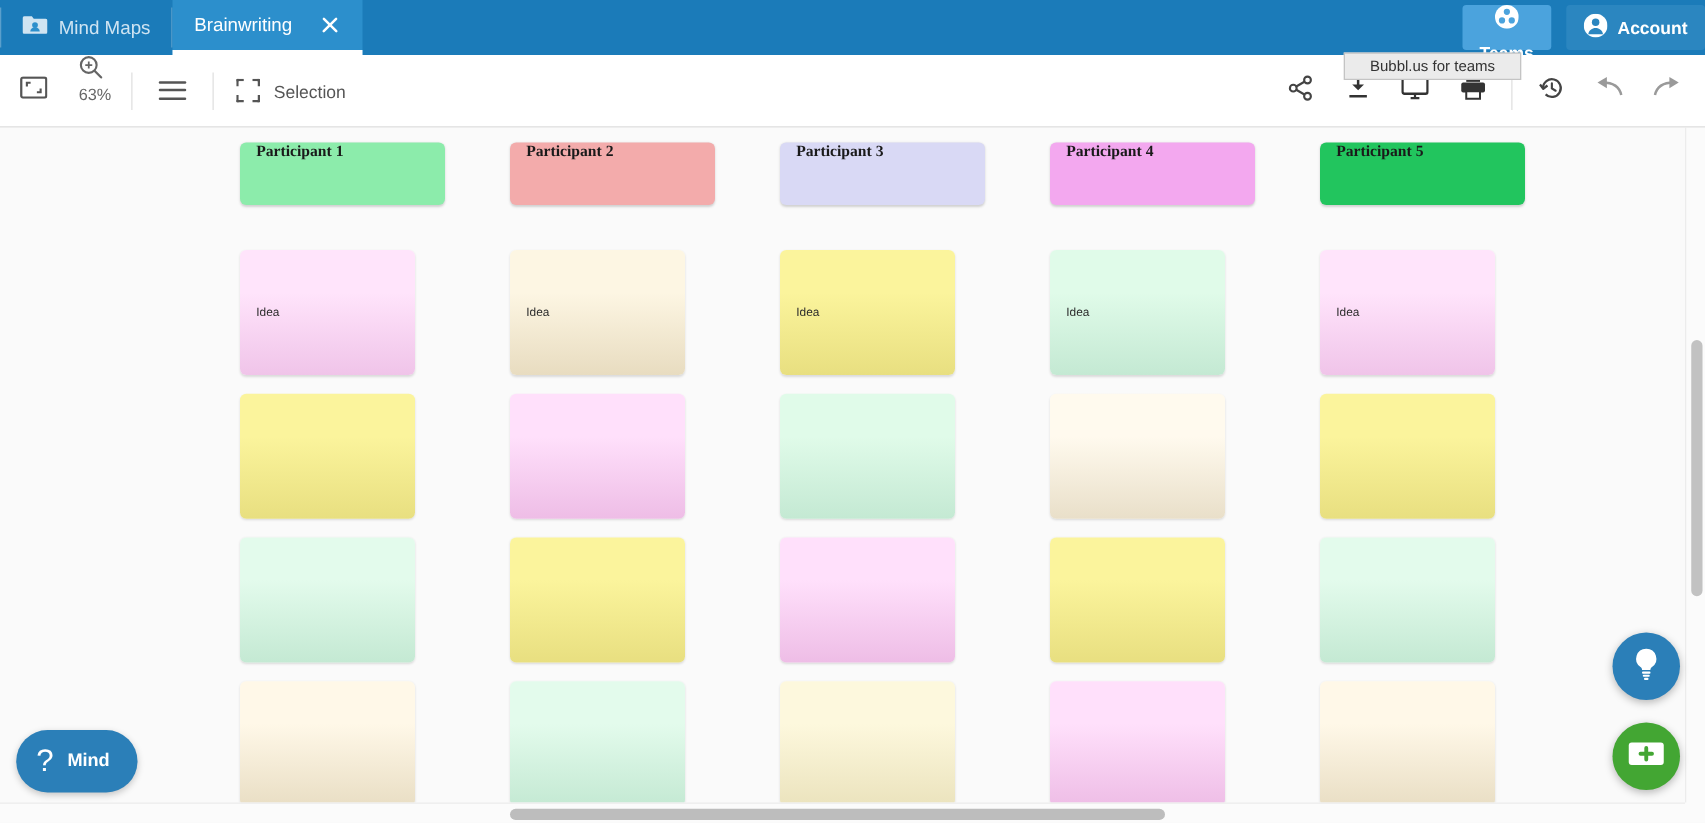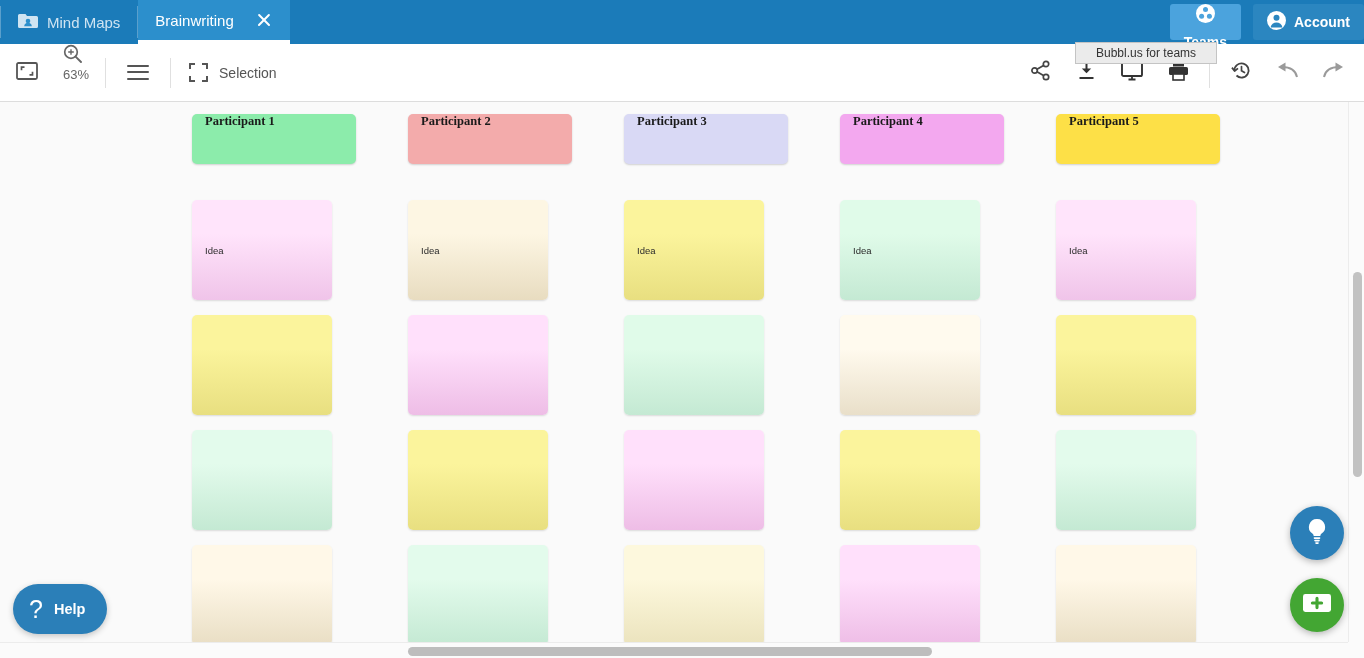--- a/index.html
+++ b/index.html
@@ -436,21 +436,21 @@
           <span>Participant 4</span>
         </div>
         <div class="card" style="top: 86px; background: linear-gradient(rgb(224, 251, 233) 0%, rgb(224, 251, 233) 34%, rgb(196, 233, 211) 100%);">
           <span class="card-label">Idea</span>
         </div>
         <div class="card" style="top: 201px; background: linear-gradient(rgb(255, 250, 238) 0%, rgb(255, 250, 238) 34%, rgb(233, 223, 201) 100%);"></div>
         <div class="card" style="top: 316px; background: linear-gradient(rgb(251, 244, 156) 0%, rgb(251, 244, 156) 34%, rgb(232, 223, 128) 100%);"></div>
         <div class="card" style="top: 431px; background: linear-gradient(rgb(255, 224, 251) 0%, rgb(255, 224, 251) 34%, rgb(238, 189, 230) 100%);"></div>
       </div>
       <div class="col" style="left: 864px;">
-        <div class="phead" style="top: 0px; background: #fde047;">
+        <div class="phead" style="top: 0px; background: #22c55e;">
           <span>Participant 5</span>
         </div>
         <div class="card" style="top: 86px; background: linear-gradient(rgb(255, 228, 251) 0%, rgb(255, 228, 251) 34%, rgb(240, 196, 233) 100%);">
           <span class="card-label">Idea</span>
         </div>
         <div class="card" style="top: 201px; background: linear-gradient(rgb(251, 244, 156) 0%, rgb(251, 244, 156) 34%, rgb(232, 223, 128) 100%);"></div>
         <div class="card" style="top: 316px; background: linear-gradient(rgb(227, 251, 236) 0%, rgb(227, 251, 236) 34%, rgb(196, 233, 211) 100%);"></div>
         <div class="card" style="top: 431px; background: linear-gradient(rgb(255, 248, 232) 0%, rgb(255, 248, 232) 34%, rgb(233, 222, 196) 100%);"></div>
       </div>
     </div>
@@ -459,21 +459,21 @@
 <div class="vscroll">
   <div class="vthumb"></div>
 </div>
 <div class="hscroll">
   <div class="hthumb"></div>
 </div>
 <div class="corner"></div>
 
 <div class="help-btn">
   <span class="help-q">?</span>
-  <span class="help-txt">Help</span>
+  <span class="help-txt">Mind</span>
 </div>
 
 <div class="fab fab-idea">
   <span>
     <svg width="26" height="28" viewBox="0 0 26 28">
       <path d="M13 2a8 8 0 0 0-4.6 14.6c.8.6 1.2 1.4 1.3 2.3h6.6c.1-.9.5-1.7 1.3-2.3A8 8 0 0 0 13 2z" fill="#ffffff"></path>
       <rect x="9.6" y="20.2" width="6.8" height="1.7" rx="0.8" fill="#ffffff"></rect>
       <rect x="10.2" y="22.7" width="5.6" height="1.7" rx="0.8" fill="#ffffff"></rect>
       <rect x="11.2" y="25.2" width="3.6" height="1.7" rx="0.8" fill="#ffffff"></rect>
     </svg>

